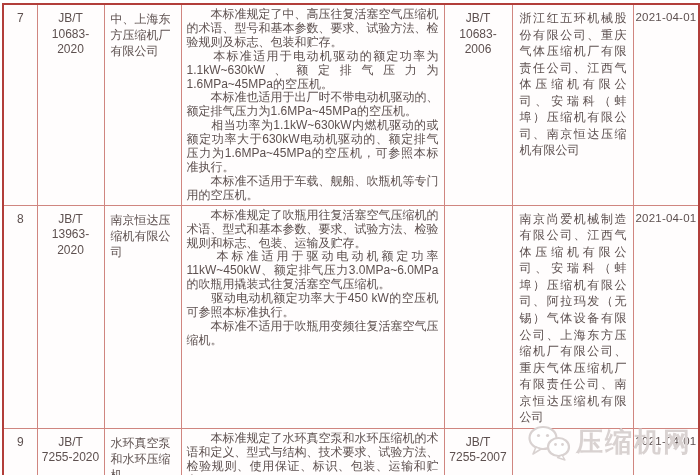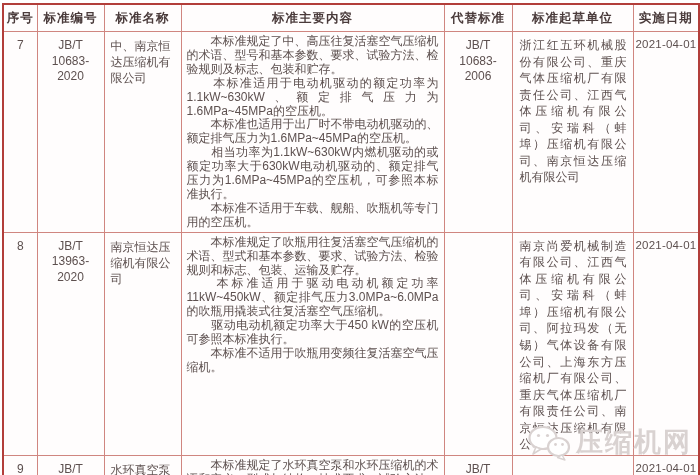--- a/index.html
+++ b/index.html
@@ -94,34 +94,25 @@
     <colgroup>
       <col style="width:34px">
         <col style="width:67px">
         <col style="width:77px">
       <col style="width:263px">
         <col style="width:68px">
         <col style="width:121px">
       <col style="width:66px">
     </colgroup>
     <tbody>
-        <tr class="r-head">
-      <th>序号</th>
-      <th>标准编号</th>
-      <th>标准名称</th>
-      <th>标准主要内容</th>
-      <th>代替标准</th>
-      <th>标准起草单位</th>
-      <th>实施日期</th>
-    </tr>
     <tr class="r7">
       <td class="c-center">7</td>
       <td class="c-center">JB/T
 10683-2020</td>
-      <td class="c-name">中、南京恒达压缩机有限公司</td>
+      <td class="c-name">中、上海东方压缩机厂有限公司</td>
       <td class="c-content">　　本标准规定了中、高压往复活塞空气压缩机的术语、型号和基本参数、要求、试验方法、检验规则及标志、包装和贮存。
 　　本标准适用于电动机驱动的额定功率为1.1kW~630kW、额定排气压力为1.6MPa~45MPa的空压机。
 　　本标准也适用于出厂时不带电动机驱动的、额定排气压力为1.6MPa~45MPa的空压机。
 　　相当功率为1.1kW~630kW内燃机驱动的或额定功率大于630kW电动机驱动的、额定排气压力为1.6MPa~45MPa的空压机，可参照本标准执行。
 　　本标准不适用于车载、舰船、吹瓶机等专门用的空压机。</td>
       <td class="c-center">JB/T
 10683-2006</td>
       <td class="c-drafters">浙江红五环机械股份有限公司、重庆气体压缩机厂有限责任公司、江西气体压缩机有限公司、安瑞科（蚌埠）压缩机有限公司、南京恒达压缩机有限公司</td>
       <td class="c-date">2021-04-01</td>
     </tr>

